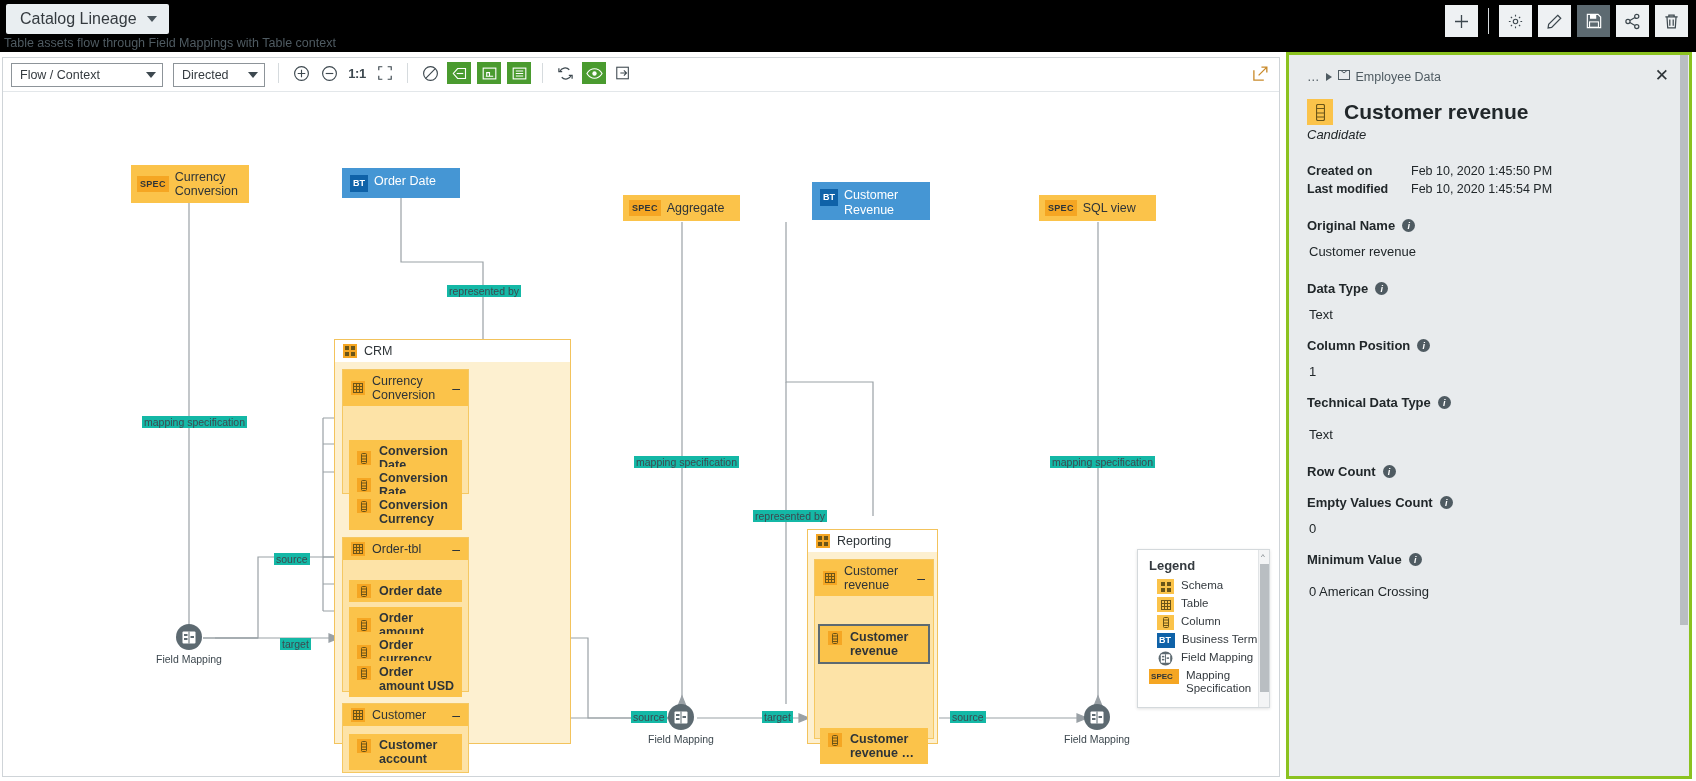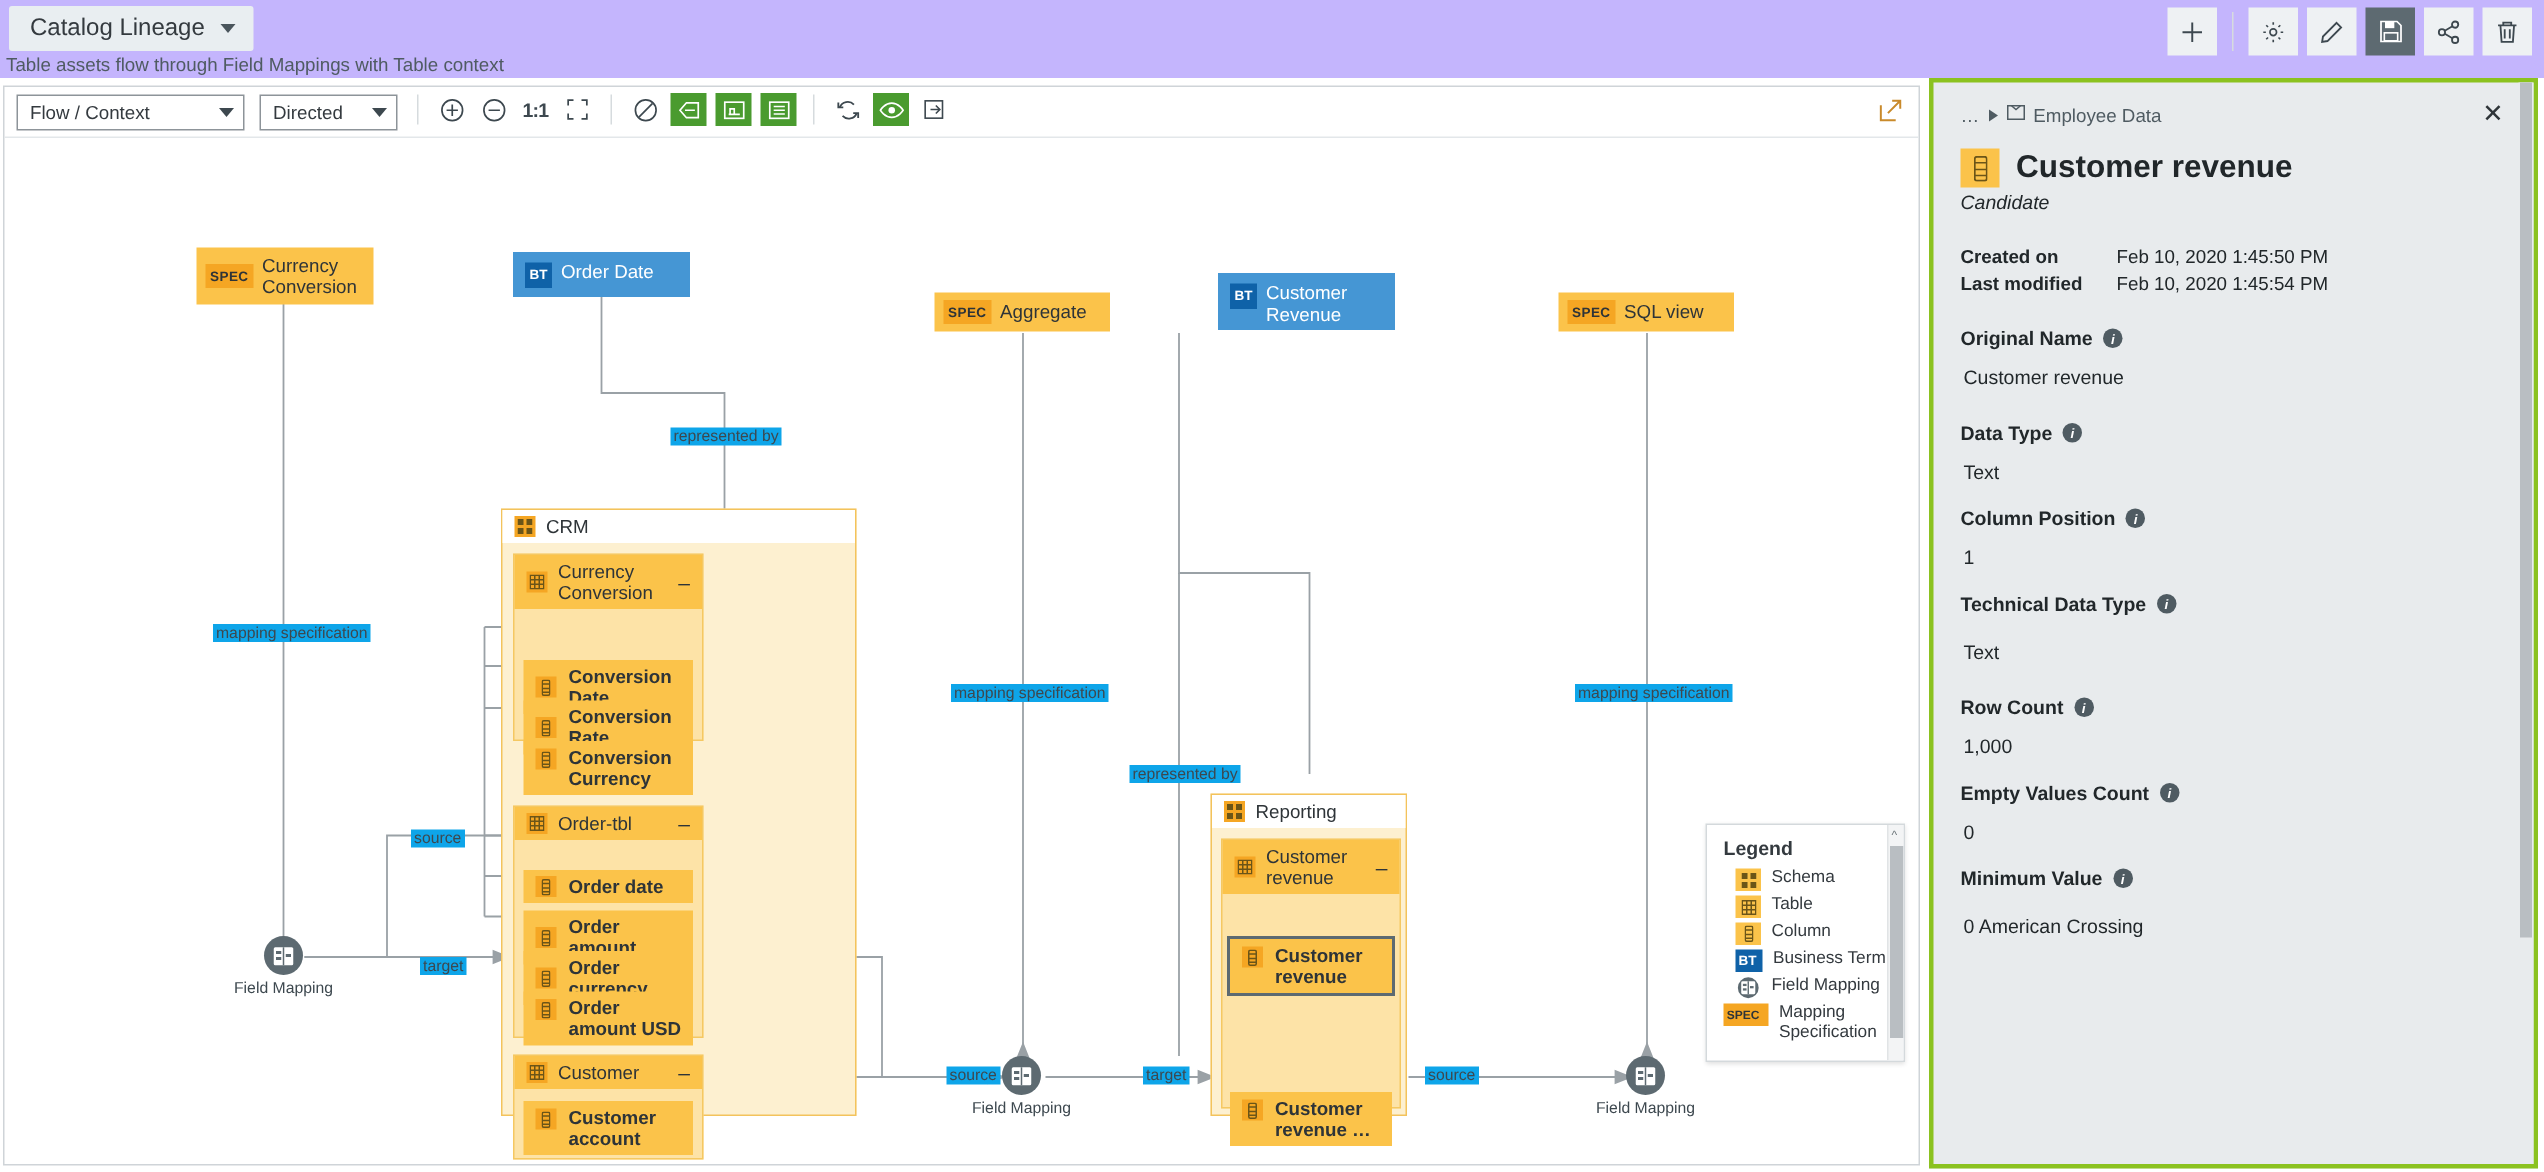--- a/index.html
+++ b/index.html
@@ -7,21 +7,21 @@
     margin: 0; padding: 0;
     width: 1696px; height: 781px;
     font-family: "Liberation Sans", sans-serif;
     background: #ffffff;
     overflow: hidden;
     color: #343a3f;
   }
   #app { position: relative; width: 1696px; height: 781px; }
 
   
-  .header { position: absolute; left: 0; top: 0; width: 1696px; height: 52px; background: #c4b5fd; }
+  .header { position: absolute; left: 0; top: 0; width: 1696px; height: 52px; background: #000000; }
   .title-chip {
     position: absolute; left: 6px; top: 4px; height: 30px;
     background: #e9eef1; border-radius: 2px;
     display: flex; align-items: center; padding: 0 12px 0 14px; gap: 10px;
   }
   .title-chip .t { font-size: 16px; color: #343a3f; }
   .caret { width: 0; height: 0; border-left: 5px solid transparent; border-right: 5px solid transparent; border-top: 6px solid #4a555c; }
   .subtitle { position: absolute; left: 4px; top: 36px; font-size: 12.5px; color: #4f5b62; }
 
   .hdr-icons { position: absolute; right: 8px; top: 5px; display: flex; align-items: center; gap: 6px; }
@@ -81,21 +81,21 @@
     position: absolute; background: #fbc34a; display: flex; align-items: center; gap: 8px;
     padding: 4px 8px; font-size: 12.5px; color: #2e3438; line-height: 14px; font-weight: 600;
   }
   .col.sel-col { outline: 2px solid #5d6a71; }
 
   .ic-sq { width: 14px; height: 14px; flex: 0 0 14px; background: #f5a623; display: flex; align-items: center; justify-content: center; }
   .ic-sq svg { display: block; }
 
   .fm { position: absolute; width: 26px; height: 26px; border-radius: 50%; background: #5d6a71; display: flex; align-items: center; justify-content: center; }
   .fm-lbl { position: absolute; font-size: 10.5px; color: #3d484f; white-space: nowrap; }
-  .edge-lbl { position: absolute; font-size: 10.5px; color: #3d484f; white-space: nowrap; background: #0ea5e9; padding: 0 2px; }
+  .edge-lbl { position: absolute; font-size: 10.5px; color: #3d484f; white-space: nowrap; background: #14b8a6; padding: 0 2px; }
 
   
   .legend {
     position: absolute; left: 1137px; top: 549px; width: 133px; height: 159px;
     background: #fff; border: 1px solid #d4d9dc; box-shadow: 0 1px 3px rgba(0,0,0,.12);
     padding: 8px 0 0 11px; overflow: hidden;
   }
   .legend h4 { margin: 0 0 6px 0; font-size: 13px; font-weight: 700; color: #343a3f; }
   .lg-row { display: flex; align-items: flex-start; gap: 7px; margin-bottom: 3px; padding-left: 8px; }
   .lg-row .lbl { font-size: 11.5px; color: #343a3f; line-height: 13px; }
@@ -719,21 +719,20 @@
           <span class="info-i">i</span>
         </div>
         <div class="val" style="margin-top:17px;">Text</div>
       </div>
 
       <div class="fld" style="margin-top:22px;">
         <div class="lab">
           <span>Row Count</span>
           <span class="info-i">i</span>
         </div>
-        <div class="val">1,000</div>
       </div>
 
       <div class="fld" style="margin-top:16px;">
         <div class="lab">
           <span>Empty Values Count</span>
           <span class="info-i">i</span>
         </div>
         <div class="val">0</div>
       </div>
 

